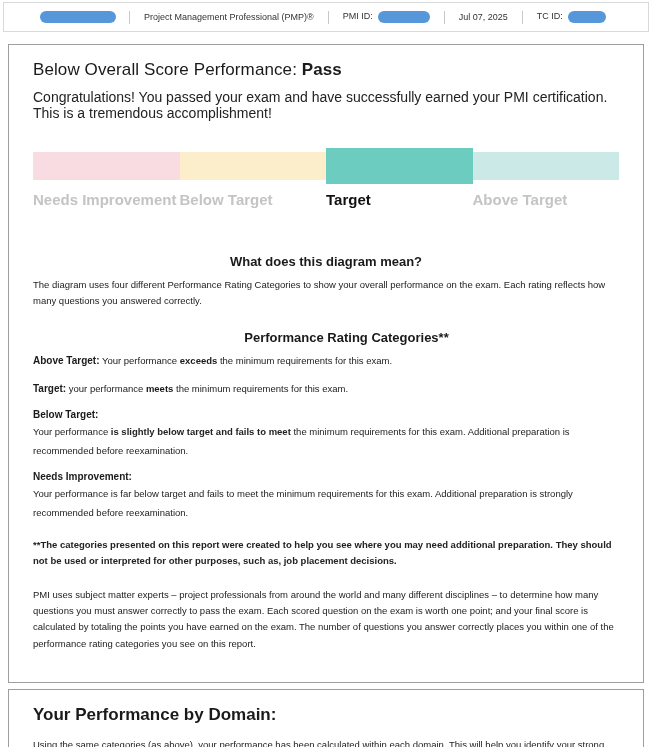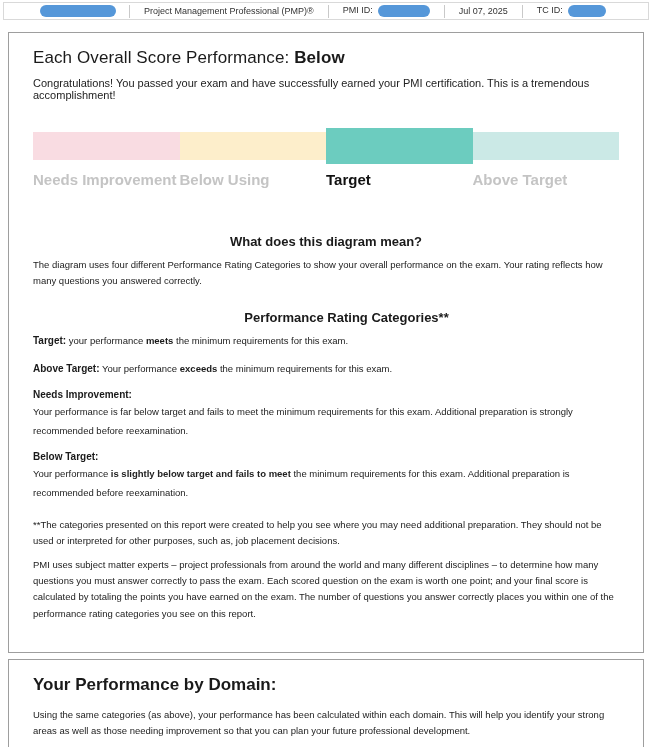--- a/index.html
+++ b/index.html
@@ -1,21 +1,21 @@
 <!DOCTYPE html>
 <html><head>
 <meta charset="utf-8">
 <style>
   * { box-sizing: border-box; margin: 0; padding: 0; }
   html, body { width: 652px; background: #fff; font-family: "Liberation Sans", sans-serif; color: #1a1a1a; }
 
   
   .top-header {
     margin: 2px 3px 0;
-    height: 18px;
+    height: 30px;
     border: 1px solid #d9d9d9;
     display: flex;
     align-items: center;
     font-size: 9px;
     color: #333;
   }
   .redact { background: #5597d9; border-radius: 6px; display: inline-block; height: 12px; }
   .redact.name { width: 76px; margin-left: 36px; }
   .redact.pmi { width: 52px; margin-left: 5px; }
   .redact.tc { width: 38px; margin-left: 5px; }
@@ -29,39 +29,39 @@
     margin: 12px 8px 0;
     border: 1px solid #9e9e9e;
     background: #fff;
     padding: 15px 24px 18px;
   }
   .card.overall { min-height: 541px; }
   .card.domain { margin-top: 6px; min-height: 160px; padding-bottom: 10px; }
 
   .overall-title { font-size: 17px; font-weight: 400; margin-bottom: 9px; letter-spacing: .1px; }
   .overall-title b { font-weight: 700; }
-  .congrats { font-size: 11px; color: #222; margin-bottom: 27px; }
+  .congrats { font-size: 14px; color: #222; margin-bottom: 27px; }
 
   
   .scale-bar { display: flex; align-items: center; height: 36px; margin-bottom: 7px; }
   .scale-segment { flex: 1 1 0; height: 28px; }
   .scale-segment[data-active="true"] { height: 36px; }
   .scale-labels { display: flex; margin-bottom: 46px; }
   .scale-label { flex: 1 1 0; font-size: 15px; font-weight: 700; color: #c4c4c4; }
   .scale-label[data-active="true"] { color: #111; }
 
   .section-heading { font-size: 13px; font-weight: 700; margin: 0 0 8px; text-align: center; }
   .body-text { font-size: 9.5px; line-height: 1.7; color: #222; margin-bottom: 12px; }
   .gap-lg { margin-top: 21px; padding-left: 41px; }
   .cat-line { font-size: 9.5px; line-height: 1.6; margin-bottom: 12px; }
   .cat-line .cat-label { font-weight: 700; font-size: 10px; }
   .cat-block { margin-bottom: 11px; }
   .cat-block .cat-label { display: block; font-weight: 700; font-size: 10px; margin-bottom: 1px; }
   .cat-block .cat-body { font-size: 9.5px; line-height: 1.7; color: #222; }
-  .footnote { margin-top: 16px; margin-bottom: 8px; }
+  .footnote { margin-top: 16px; margin-bottom: 18px; font-weight: bold; }
 
   
   .domain-title { font-size: 17px; font-weight: 700; margin-bottom: 12px; }
   .domain-intro { margin-bottom: 15px; }
 </style>
 </head>
 <body>
 
 <div class="top-header">
   <span class="redact name"></span>
@@ -75,53 +75,53 @@
   <span class="hsep"></span>
   <span class="header-item">Jul 07, 2025</span>
   <span class="hsep"></span>
   <span class="header-item">
     <span>TC ID:</span>
     <span class="redact tc"></span>
   </span>
 </div>
 
 <div class="card overall">
-  <h1 class="overall-title"><span>Each Overall Score Performance: </span><b>Below</b></h1>
+  <h1 class="overall-title"><span>Below Overall Score Performance: </span><b>Pass</b></h1>
   <p class="congrats">Congratulations! You passed your exam and have successfully earned your PMI certification. This is a tremendous accomplishment!</p>
 
   <div class="scale-bar">
     <div class="scale-segment" data-active="false" style="background-color: rgb(249, 220, 226);"></div>
     <div class="scale-segment" data-active="false" style="background-color: rgb(253, 238, 203);"></div>
     <div class="scale-segment" data-active="true" style="background-color: rgb(108, 204, 191);"></div>
     <div class="scale-segment" data-active="false" style="background-color: rgb(203, 233, 230);"></div>
   </div>
   <div class="scale-labels">
     <div class="scale-label" data-active="false">Needs Improvement</div>
-    <div class="scale-label" data-active="false">Below Using</div>
+    <div class="scale-label" data-active="false">Below Target</div>
     <div class="scale-label" data-active="true">Target</div>
     <div class="scale-label" data-active="false">Above Target</div>
   </div>
 
   <h2 class="section-heading">What does this diagram mean?</h2>
-  <p class="body-text">The diagram uses four different Performance Rating Categories to show your overall performance on the exam. Your rating reflects how many questions you answered correctly.</p>
+  <p class="body-text">The diagram uses four different Performance Rating Categories to show your overall performance on the exam. Each rating reflects how many questions you answered correctly.</p>
 
   <h2 class="section-heading gap-lg">Performance Rating Categories**</h2>
 
+  <p class="cat-line"><span class="cat-label">Above Target:</span><span> Your performance </span><b>exceeds</b><span> the minimum requirements for this exam.</span></p>
+
   <p class="cat-line"><span class="cat-label">Target:</span><span> your performance </span><b>meets</b><span> the minimum requirements for this exam.</span></p>
 
-  <p class="cat-line"><span class="cat-label">Above Target:</span><span> Your performance </span><b>exceeds</b><span> the minimum requirements for this exam.</span></p>
+  <div class="cat-block">
+    <span class="cat-label">Below Target:</span>
+    <span class="cat-body"><span>Your performance </span><b>is slightly below target and fails to meet</b><span> the minimum requirements for this exam. Additional preparation is recommended before reexamination.</span></span>
+  </div>
 
   <div class="cat-block">
     <span class="cat-label">Needs Improvement:</span>
     <span class="cat-body">Your performance is far below target and fails to meet the minimum requirements for this exam. Additional preparation is strongly recommended before reexamination.</span>
-  </div>
-
-  <div class="cat-block">
-    <span class="cat-label">Below Target:</span>
-    <span class="cat-body"><span>Your performance </span><b>is slightly below target and fails to meet</b><span> the minimum requirements for this exam. Additional preparation is recommended before reexamination.</span></span>
   </div>
 
   <p class="body-text footnote">**The categories presented on this report were created to help you see where you may need additional preparation. They should not be used or interpreted for other purposes, such as, job placement decisions.</p>
 
   <p class="body-text">PMI uses subject matter experts – project professionals from around the world and many different disciplines – to determine how many questions you must answer correctly to pass the exam. Each scored question on the exam is worth one point; and your final score is calculated by totaling the points you have earned on the exam. The number of questions you answer correctly places you within one of the performance rating categories you see on this report.</p>
 </div>
 
 <div class="card domain">
   <h1 class="domain-title">Your Performance by Domain:</h1>
   <p class="body-text domain-intro">Using the same categories (as above), your performance has been calculated within each domain. This will help you identify your strong areas as well as those needing improvement so that you can plan your future professional development.</p>

